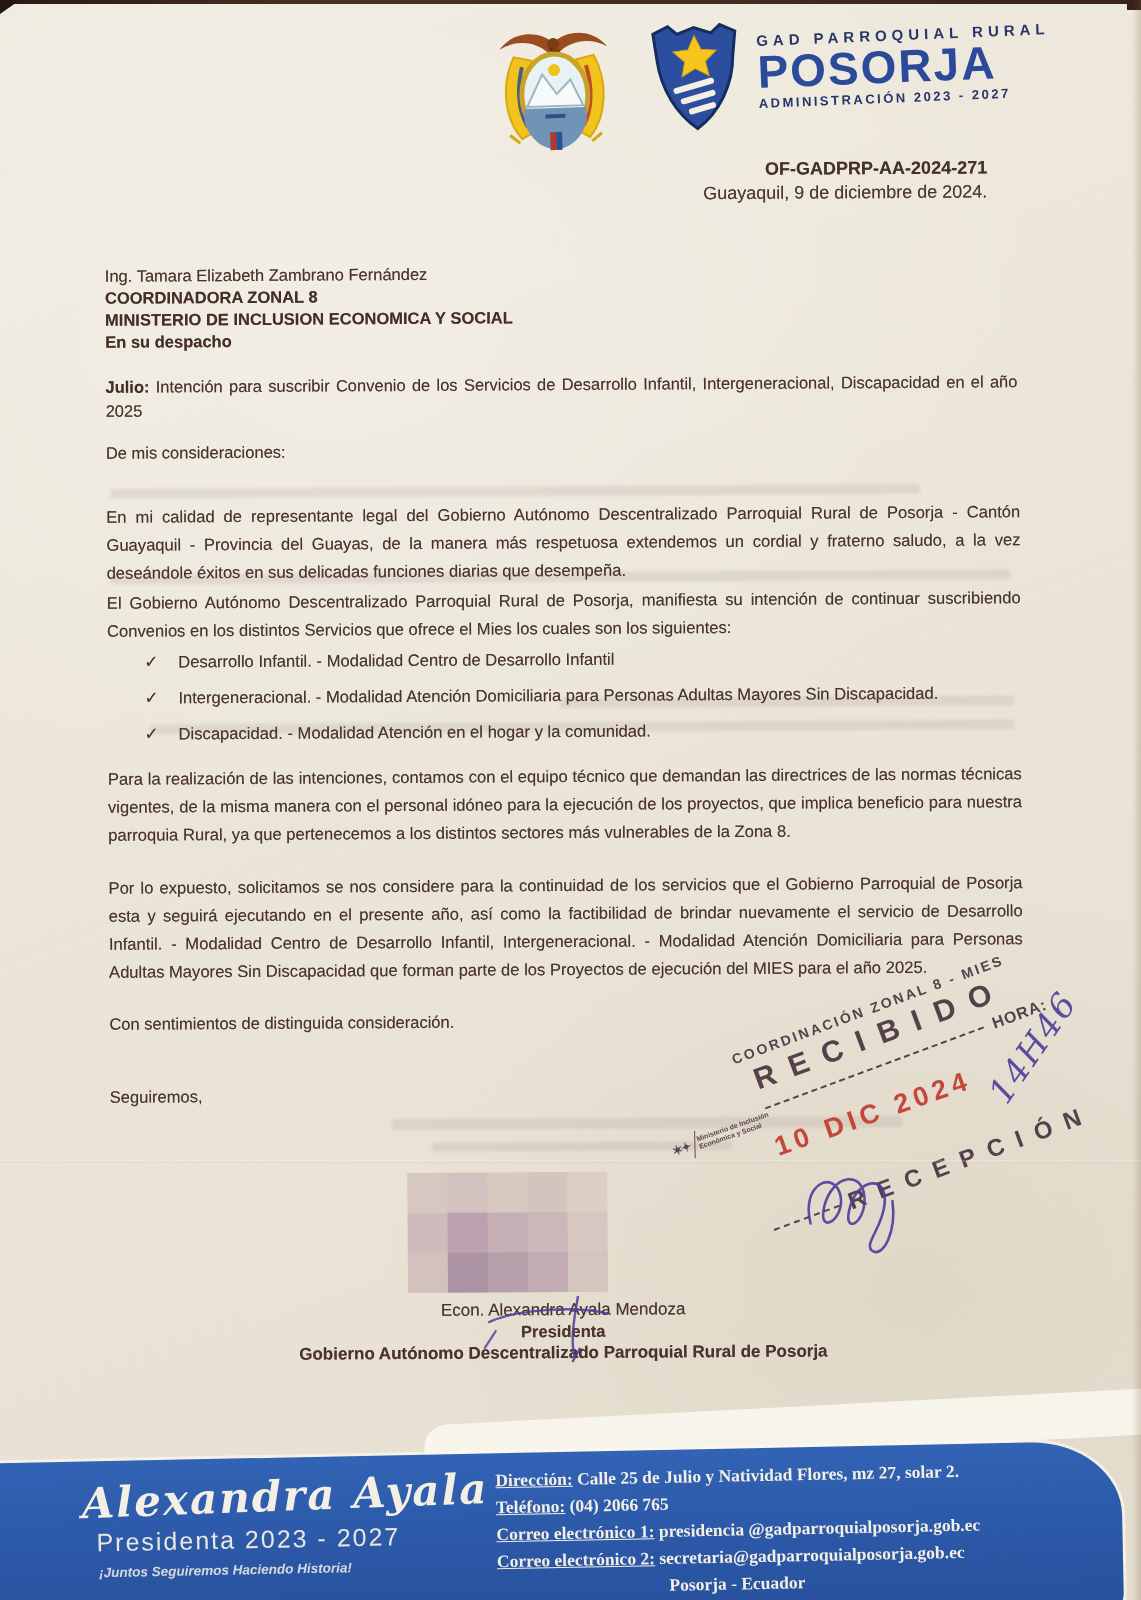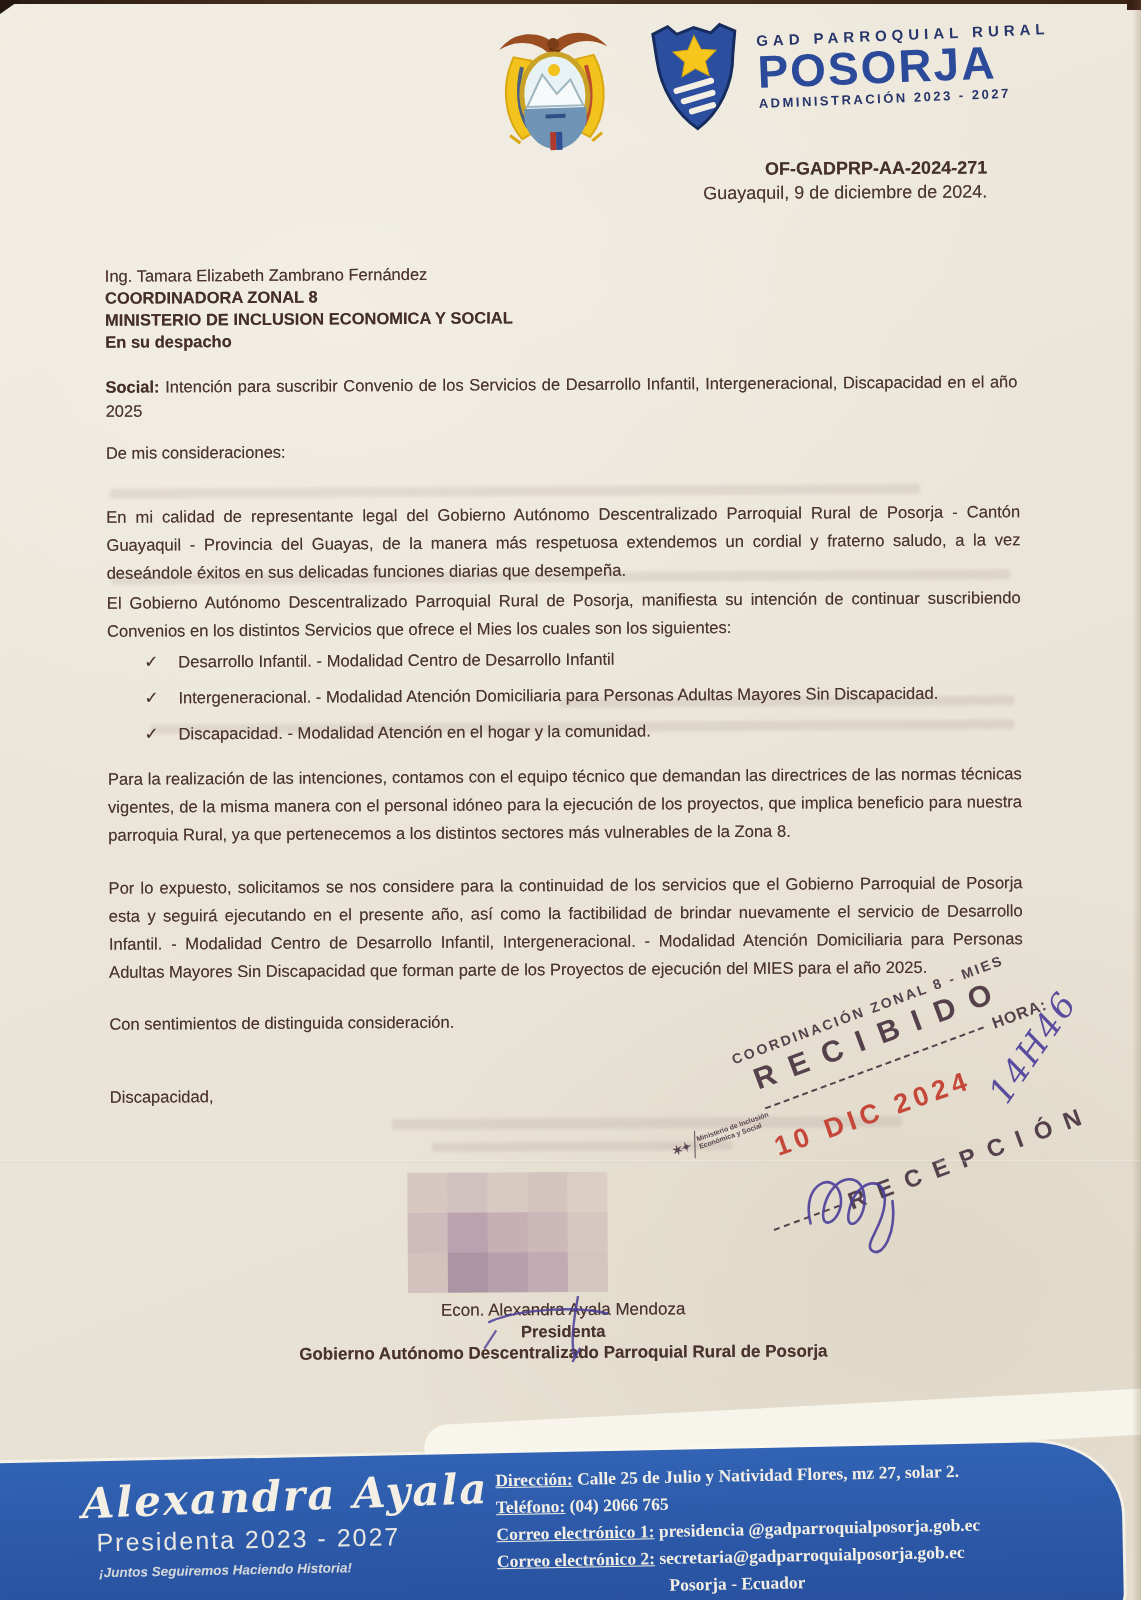--- a/index.html
+++ b/index.html
@@ -152,21 +152,21 @@
     </div>
 
     <div class="recipient txt">
       <div>Ing. Tamara Elizabeth Zambrano Fernández</div>
       <div class="bold">COORDINADORA ZONAL 8</div>
       <div class="bold">MINISTERIO DE INCLUSION ECONOMICA Y SOCIAL</div>
       <div class="bold">En su despacho</div>
     </div>
 
     <div class="subject txt">
-      <span class="bold">Social:</span>
+      <span class="bold">Julio:</span>
       <span>Intención para suscribir Convenio de los Servicios de Desarrollo Infantil, Intergeneracional, Discapacidad en el año 2025</span>
     </div>
 
     <div class="salutation txt">De mis consideraciones:</div>
 
     <div class="ghost" style="left:112px;top:486px;width:810px;height:10px;"></div>
     <div class="ghost" style="left:112px;top:572px;width:900px;height:10px;"></div>
     <div class="ghost" style="left:560px;top:698px;width:455px;height:10px;"></div>
     <div class="ghost" style="left:150px;top:722px;width:865px;height:10px;"></div>
     <div class="ghost" style="left:390px;top:1118px;width:510px;height:11px;"></div>
@@ -187,21 +187,21 @@
       <div class="li txt">
         <span class="check">✓</span>
         <span>Discapacidad. - Modalidad Atención en el hogar y la comunidad.</span>
       </div>
     </div>
 
     <div class="para p3 txt">Para la realización de las intenciones, contamos con el equipo técnico que demandan las directrices de las normas técnicas vigentes, de la misma manera con el personal idóneo para la ejecución de los proyectos, que implica beneficio para nuestra parroquia Rural, ya que pertenecemos a los distintos sectores más vulnerables de la Zona 8.</div>
     <div class="para p4 txt">Por lo expuesto, solicitamos se nos considere para la continuidad de los servicios que el Gobierno Parroquial de Posorja esta y seguirá ejecutando en el presente año, así como la factibilidad de brindar nuevamente el servicio de Desarrollo Infantil. - Modalidad Centro de Desarrollo Infantil, Intergeneracional. - Modalidad Atención Domiciliaria para Personas Adultas Mayores Sin Discapacidad que forman parte de los Proyectos de ejecución del MIES para el año 2025.</div>
 
     <div class="closing txt">Con sentimientos de distinguida consideración.</div>
-    <div class="signoff txt">Discapacidad,</div>
+    <div class="signoff txt">Seguiremos,</div>
 
     <div class="stamp">
       <div class="org">COORDINACIÓN ZONAL 8 - MIES</div>
       <div class="recibido">RECIBIDO</div>
       <div class="hora-row">
         <span class="dash"></span>
         <span class="hora">HORA:</span>
       </div>
       <div class="date-red">10 DIC 2024</div>
       <div class="recepcion-row">

